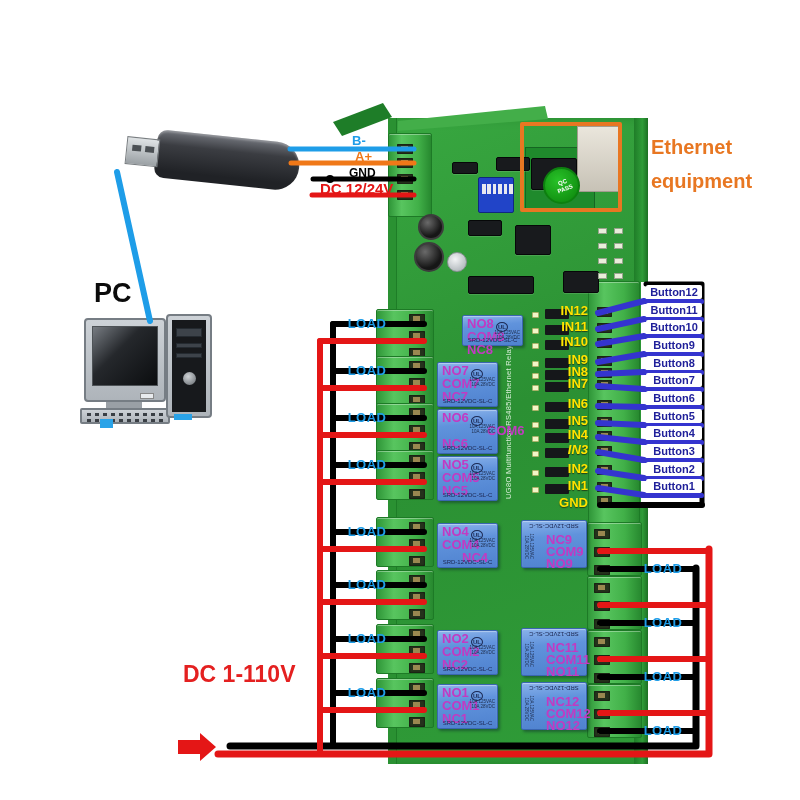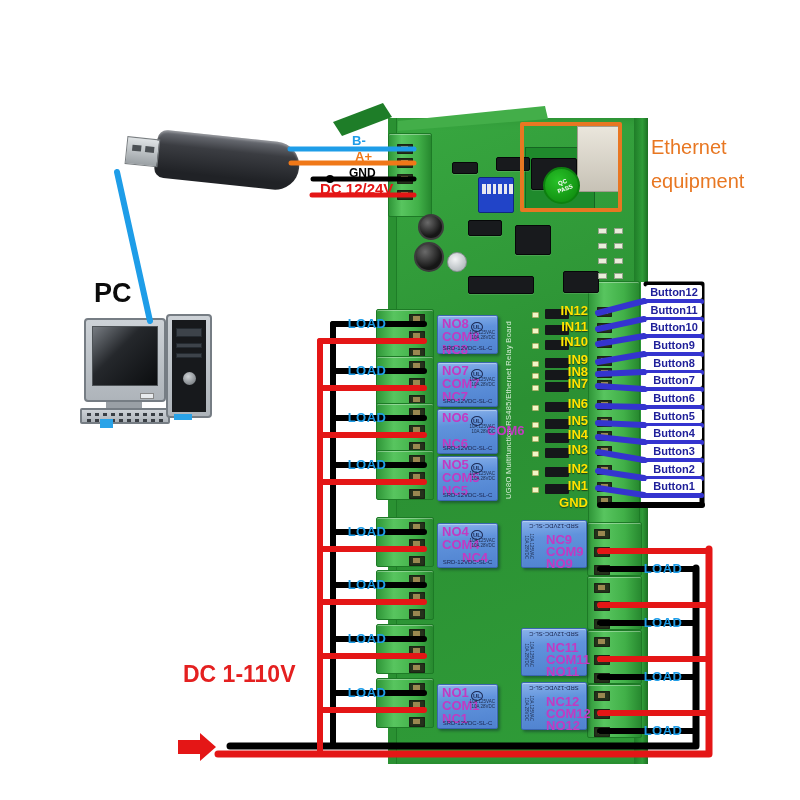--- a/index.html
+++ b/index.html
@@ -22,21 +22,21 @@
   .btn{position:absolute;font-size:11px;font-weight:bold;color:var(--button_text);line-height:14px;text-align:center;background:#fff;border-radius:2px;z-index:4;}
   .bbar{position:absolute;background:var(--button_wire_blue);border-radius:2px;z-index:4;}
   .wlab{position:absolute;font-weight:bold;line-height:14px;z-index:4;white-space:nowrap;}
   .cap{background:radial-gradient(circle at 35% 30%,#6a6a6a,#161616 65%);border:2px solid #3c3c3c;border-radius:50%;z-index:2;}
   .capS{background:radial-gradient(circle at 40% 35%,#f2f4f5,#b9bfc3 70%);border:1px solid #8a9095;border-radius:50%;z-index:2;}
   .chip{background:#181a1d;border:1px solid #060708;border-radius:2px;box-shadow:0 1px 0 rgba(255,255,255,.12);z-index:2;}
   .ledbox{background:#e9eedb;border:1px solid #98a48e;z-index:2;}
   .opto{background:#15171a;border-radius:1px;z-index:2;}
   .leddot{background:#f2f6c8;border:1px solid #aab269;border-radius:1px;z-index:2;}
   #ethbox{left:520px;top:122px;width:102px;height:90px;border:4px solid var(--accent_orange);border-radius:2px;z-index:4;}
-  .ethlab{font-size:20px;font-weight:normal;color:var(--accent_orange);z-index:4;}
+  .ethlab{font-size:20px;font-weight:bold;color:var(--accent_orange);z-index:4;}
   #vtext{left:394px;top:404px;width:230px;height:12px;transform:rotate(-90deg);font-size:7.5px;color:#d9efd9;letter-spacing:.3px;text-align:center;line-height:12px;z-index:2;white-space:nowrap;}
   #powernote{left:183px;top:660px;z-index:4;}
   #powernote div{font-size:23px;font-weight:bold;color:var(--power_text_red);line-height:29px;}
   #pclabel{left:94px;top:278px;font-size:27px;font-weight:bold;color:#0b0b0b;z-index:4;}
   #wires{left:0;top:0;z-index:3;}
   #btnpanel{left:641px;top:282px;width:64px;height:226px;background:#ffffff;z-index:2;}
   #usb{left:126px;top:121px;width:176px;height:58px;transform:rotate(6deg);transform-origin:0 50%;z-index:2;}
   #usbbody{left:30px;top:5px;width:144px;height:48px;background:linear-gradient(180deg,#70737a 0%,#3b3d42 30%,#202226 85%);border-radius:10px 24px 24px 10px;box-shadow:inset 0 2px 2px rgba(255,255,255,.25);}
   #usbconn{left:0px;top:15px;width:33px;height:28px;background:linear-gradient(180deg,#dfe3e5,#9aa0a4);border:1px solid #787d80;}
   .usbhole{background:#4b5054;}
@@ -208,21 +208,21 @@
       <div class="abs slot" style="left: 32px; top: 4px; width: 16px; height: 10px;">
         <div class="abs screwIn" style="left: 4px; top: 2px; width: 7px; height: 5px;"></div>
       </div>
       <div class="abs slot" style="left: 32px; top: 21px; width: 16px; height: 10px;">
         <div class="abs screwIn" style="left: 4px; top: 2px; width: 7px; height: 5px;"></div>
       </div>
       <div class="abs slot" style="left: 32px; top: 38px; width: 16px; height: 10px;">
         <div class="abs screwIn" style="left: 4px; top: 2px; width: 7px; height: 5px;"></div>
       </div>
     </div>
-    <div class="abs relay" style="left: 437px; top: 315px; width: 61px; height: 39px; z-index: 2;">
+    <div class="abs relay" style="left: 462px; top: 315px; width: 61px; height: 31px; z-index: 2;">
       <div class="abs rlbl" style="left: 4px; top: 1px;">NO8</div>
       <div class="abs rlbl" style="left: 4px; top: 14px;">COM8</div>
       <div class="abs rlbl" style="left: 4px; top: 27px;">NC8</div>
       <div class="abs rpn" style="left: 0px; bottom: 1px;">SRD-12VDC-SL-C</div>
       <div class="abs rul" style="right: 14px; top: 6px;">UL</div>
       <div class="abs rrate" style="right: 2px; top: 14px; width: 26px;">
         <div>10A 125VAC</div>
         <div>10A 28VDC</div>
       </div>
     </div>
@@ -333,20 +333,31 @@
     <div class="abs load" style="left: 342px; top: 578px; width: 50px;">LOAD</div>
     <div class="abs tblock" style="left: 376px; top: 624px; width: 58px; height: 50px; z-index: 2;">
       <div class="abs slot" style="left: 32px; top: 4px; width: 16px; height: 10px;">
         <div class="abs screwIn" style="left: 4px; top: 2px; width: 7px; height: 5px;"></div>
       </div>
       <div class="abs slot" style="left: 32px; top: 21px; width: 16px; height: 10px;">
         <div class="abs screwIn" style="left: 4px; top: 2px; width: 7px; height: 5px;"></div>
       </div>
       <div class="abs slot" style="left: 32px; top: 38px; width: 16px; height: 10px;">
         <div class="abs screwIn" style="left: 4px; top: 2px; width: 7px; height: 5px;"></div>
+      </div>
+    </div>
+    <div class="abs relay" style="left: 437px; top: 630px; width: 61px; height: 45px; z-index: 2;">
+      <div class="abs rlbl" style="left: 4px; top: 1px;">NO2</div>
+      <div class="abs rlbl" style="left: 4px; top: 14px;">COM2</div>
+      <div class="abs rlbl" style="left: 4px; top: 27px;">NC2</div>
+      <div class="abs rpn" style="left: 0px; bottom: 1px;">SRD-12VDC-SL-C</div>
+      <div class="abs rul" style="right: 14px; top: 6px;">UL</div>
+      <div class="abs rrate" style="right: 2px; top: 14px; width: 26px;">
+        <div>10A 125VAC</div>
+        <div>10A 28VDC</div>
       </div>
     </div>
     <div class="abs load" style="left: 342px; top: 632px; width: 50px;">LOAD</div>
     <div class="abs tblock" style="left: 376px; top: 678px; width: 58px; height: 50px; z-index: 2;">
       <div class="abs slot" style="left: 32px; top: 4px; width: 16px; height: 10px;">
         <div class="abs screwIn" style="left: 4px; top: 2px; width: 7px; height: 5px;"></div>
       </div>
       <div class="abs slot" style="left: 32px; top: 21px; width: 16px; height: 10px;">
         <div class="abs screwIn" style="left: 4px; top: 2px; width: 7px; height: 5px;"></div>
       </div>
@@ -496,21 +507,21 @@
     <div class="abs leddot" style="left: 532px; top: 385px; width: 7px; height: 6px;"></div>
     <div class="abs inlab" style="left: 544px; top: 397px; width: 44px;">IN6</div>
     <div class="abs opto" style="left: 545px; top: 402px; width: 24px; height: 10px;"></div>
     <div class="abs leddot" style="left: 532px; top: 405px; width: 7px; height: 6px;"></div>
     <div class="abs inlab" style="left: 544px; top: 414px; width: 44px;">IN5</div>
     <div class="abs opto" style="left: 545px; top: 419px; width: 24px; height: 10px;"></div>
     <div class="abs leddot" style="left: 532px; top: 422px; width: 7px; height: 6px;"></div>
     <div class="abs inlab" style="left: 544px; top: 428px; width: 44px;">IN4</div>
     <div class="abs opto" style="left: 545px; top: 433px; width: 24px; height: 10px;"></div>
     <div class="abs leddot" style="left: 532px; top: 436px; width: 7px; height: 6px;"></div>
-    <div class="abs inlab" style="left: 544px; top: 443px; width: 44px;">IN3</div>
+    <div class="abs inlab" style="left: 544px; top: 443px; width: 44px; font-style: italic;">IN3</div>
     <div class="abs opto" style="left: 545px; top: 448px; width: 24px; height: 10px;"></div>
     <div class="abs leddot" style="left: 532px; top: 451px; width: 7px; height: 6px;"></div>
     <div class="abs inlab" style="left: 544px; top: 462px; width: 44px;">IN2</div>
     <div class="abs opto" style="left: 545px; top: 467px; width: 24px; height: 10px;"></div>
     <div class="abs leddot" style="left: 532px; top: 470px; width: 7px; height: 6px;"></div>
     <div class="abs inlab" style="left: 544px; top: 479px; width: 44px;">IN1</div>
     <div class="abs opto" style="left: 545px; top: 484px; width: 24px; height: 10px;"></div>
     <div class="abs leddot" style="left: 532px; top: 487px; width: 7px; height: 6px;"></div>
     <div class="abs btn" style="left: 646px; top: 285px; width: 56px; height: 14px;">Button12</div>
     <div class="abs bbar" style="left: 640px; top: 299px; width: 64px; height: 5px;"></div>

